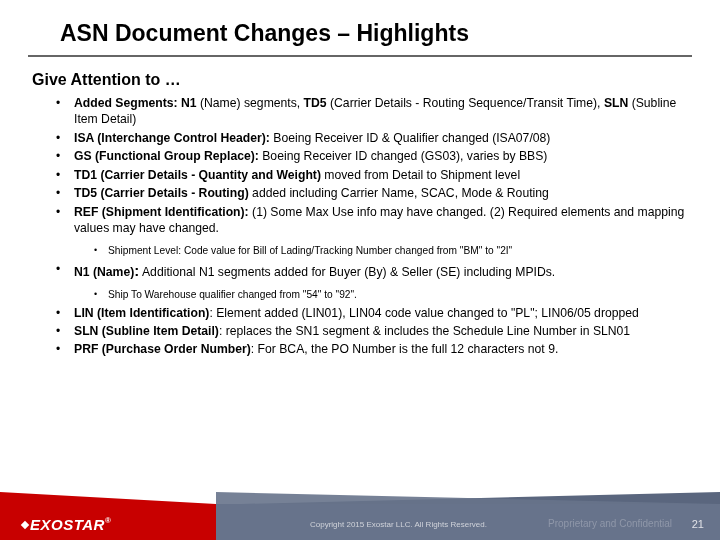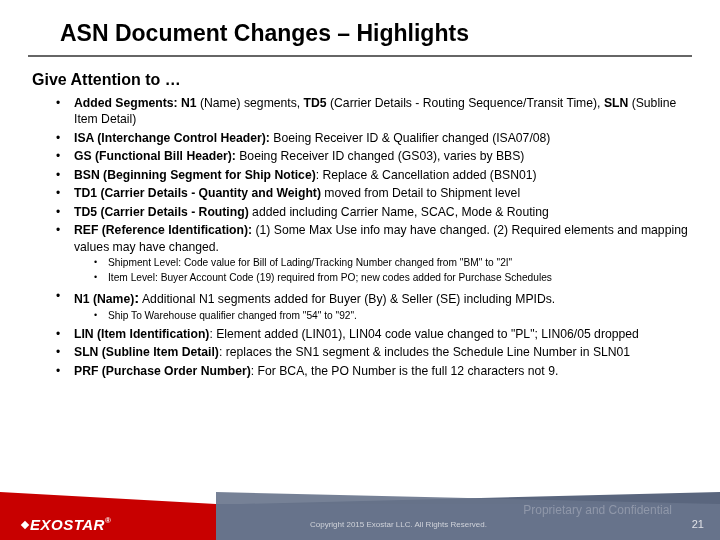--- a/index.html
+++ b/index.html
@@ -6,55 +6,53 @@
 html,body{width:720px;height:540px;font-family:Arial,Helvetica,sans-serif;background:#fff;overflow:hidden}
 .slide{width:720px;height:540px;position:relative;background:#fff}
 .title{font-size:23px;font-weight:bold;color:#000;padding:20px 0 8px 32px;border-bottom:2px solid #666;margin:0 0 0 0}
 .title-wrap{padding:0 28px}
 .subtitle{font-size:16px;font-weight:bold;color:#000;padding:14px 0 6px 32px}
 .content{padding:0 28px 0 56px}
 ul.lvl1{list-style:none}
 ul.lvl1>li{position:relative;font-size:12.2px;line-height:1.35;color:#000;margin:0 0 2px 0;padding-left:18px}
 ul.lvl1>li:before{content:"•";position:absolute;left:0;top:0;font-size:12px;color:#000}
 ul.lvl1>li .b{font-weight:bold}
-ul.lvl2{list-style:none;margin:1px 0 3px 20px}
+ul.lvl2{list-style:none;margin:7px 0 3px 20px}
 ul.lvl2>li{position:relative;font-size:10.2px;line-height:1.35;color:#000;margin:0 0 1px 0;padding-left:14px}
 ul.lvl2>li:before{content:"•";position:absolute;left:0;top:0;font-size:9px;color:#000}
 .foot{position:absolute;left:0;bottom:0;width:720px;height:36px;background:linear-gradient(to right,#c80000 0%,#c80000 30%,#67738b 30%,#67738b 100%)}
 .foot .triangle{position:absolute;left:0;bottom:36px;width:0;height:0;border-left:0 solid transparent;border-right:216px solid transparent;border-bottom:12px solid #c80000}
 .foot .tri-gray{position:absolute;left:216px;bottom:36px;width:0;height:0;border-left:0 solid transparent;border-right:504px solid transparent;border-bottom:12px solid #67738b;opacity:.9}
 .foot .tri-gray2{position:absolute;right:0;bottom:36px;width:0;height:0;border-right:0 solid transparent;border-left:480px solid transparent;border-bottom:12px solid #5a667e}
 .logo{position:absolute;left:22px;bottom:7px;font-family:Arial;font-weight:bold;font-style:italic;color:#fff;font-size:15px;letter-spacing:.5px}
 .logo .reg{font-size:8px;vertical-align:top;font-style:normal}
 .logo .sq{display:inline-block;width:6px;height:6px;background:#fff;transform:rotate(45deg);margin:0 2px 2px 0;vertical-align:middle}
 .copy{position:absolute;left:310px;bottom:11px;font-size:8px;color:#d0d3da}
-.stamp{position:absolute;right:48px;bottom:23px;font-size:12px;color:#8f97a9}
+.stamp{position:absolute;right:48px;bottom:11px;font-size:10px;color:#8f97a9}
 .pagenum{position:absolute;right:16px;bottom:10px;font-size:11px;color:#e0e2e8}
 </style>
 </head>
 <body>
 <div class="slide">
 
 <div class="title-wrap">
   <h1 class="title">ASN Document Changes – Highlights</h1>
 </div>
 <div class="subtitle">Give Attention to …</div>
 
 <div class="content">
 <ul class="lvl1">
   <li><span class="b">Added Segments: N1</span><span> (Name) segments, </span><span class="b">TD5</span><span> (Carrier Details - Routing Sequence/Transit Time), </span><span class="b">SLN</span><span> (Subline Item Detail)</span></li>
   <li><span class="b">ISA (Interchange Control Header):</span><span> Boeing Receiver ID &amp; Qualifier changed (ISA07/08)</span></li>
-  <li><span class="b">GS (Functional Bill Header):</span><span> Boeing Receiver ID changed (GS03), varies by BBS)</span></li>
-  <li><span class="b">BSN (Beginning Segment for Ship Notice)</span><span>: Replace &amp; Cancellation added (BSN01)</span></li>
+  <li><span class="b">GS (Functional Group Replace):</span><span> Boeing Receiver ID changed (GS03), varies by BBS)</span></li>
   <li><span class="b">TD1 (Carrier Details - Quantity and Weight)</span><span> moved from Detail to Shipment level</span></li>
   <li><span class="b">TD5  (Carrier Details - Routing)</span><span> added including Carrier Name, SCAC, Mode &amp; Routing</span></li>
-  <li><span class="b">REF (Reference Identification):</span><span> (1) Some Max Use info may have changed. (2) Required elements and mapping values may have changed.</span>
+  <li><span class="b">REF (Shipment Identification):</span><span> (1) Some Max Use info may have changed. (2) Required elements and mapping values may have changed.</span>
     <ul class="lvl2">
       <li>Shipment Level:  Code value for Bill of Lading/Tracking Number changed from "BM" to "2I"</li>
-      <li>Item Level:  Buyer Account Code (19) required from PO; new codes added for Purchase Schedules</li>
     </ul>
   </li>
   <li><span class="b">N1 (Name)</span><span class="b" style="font-size:15px">:</span><span>   Additional N1 segments added for Buyer (By) &amp; Seller (SE) including MPIDs.</span>
     <ul class="lvl2">
       <li>Ship To Warehouse qualifier changed from "54" to "92".</li>
     </ul>
   </li>
   <li><span class="b">LIN (Item Identification)</span><span>:  Element added (LIN01), LIN04 code value changed to "PL"; LIN06/05 dropped</span></li>
   <li><span class="b">SLN (Subline Item Detail)</span><span>:  replaces the SN1 segment &amp; includes the Schedule Line Number in SLN01</span></li>
   <li><span class="b">PRF (Purchase Order Number)</span><span>: For BCA, the PO Number is the full 12 characters not 9.</span></li>

